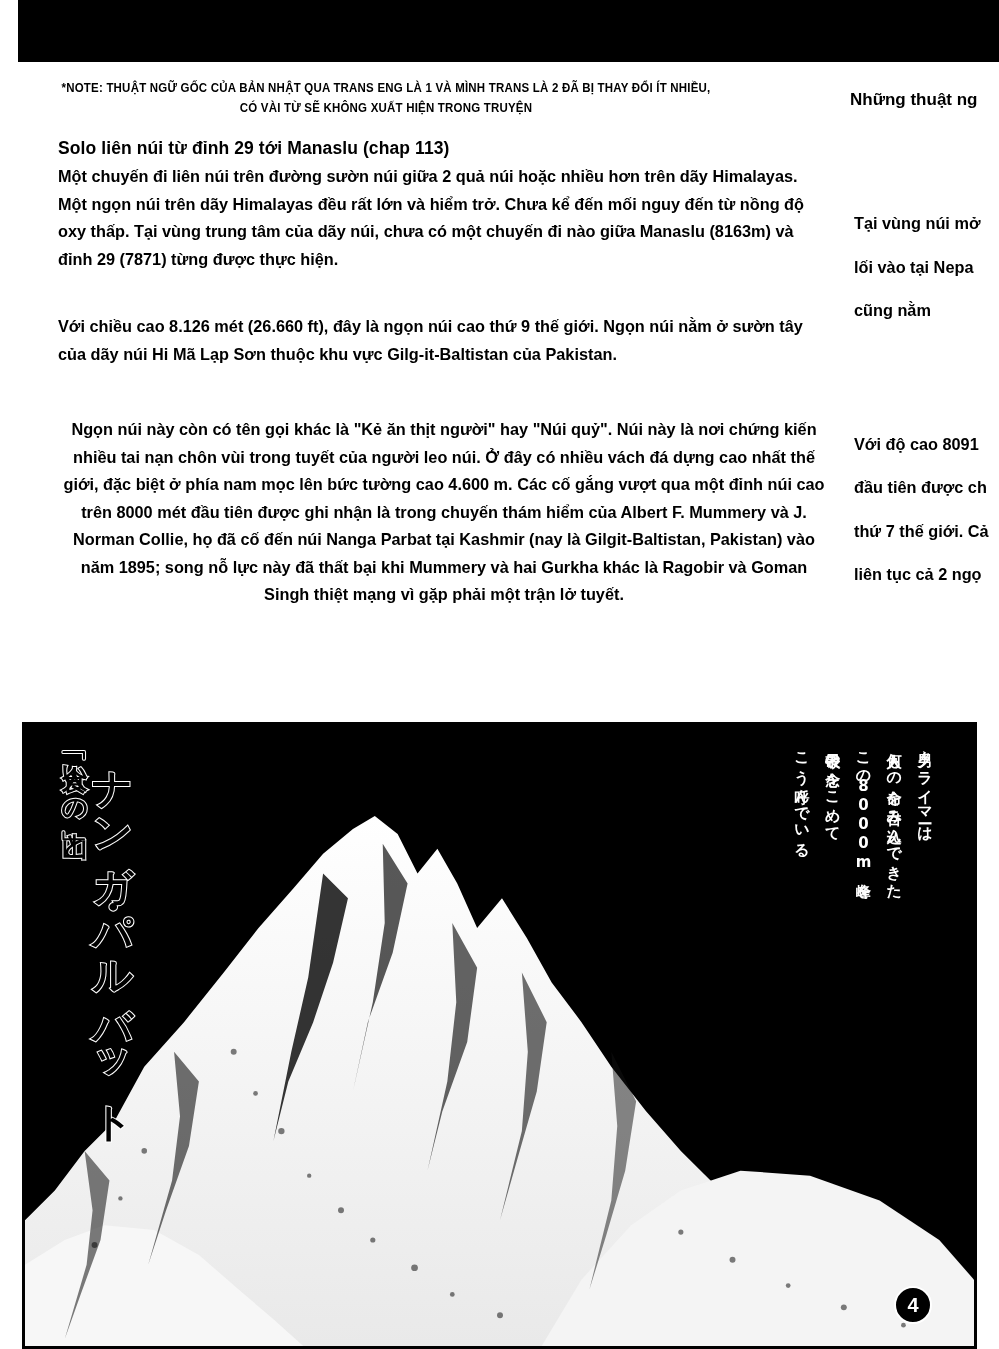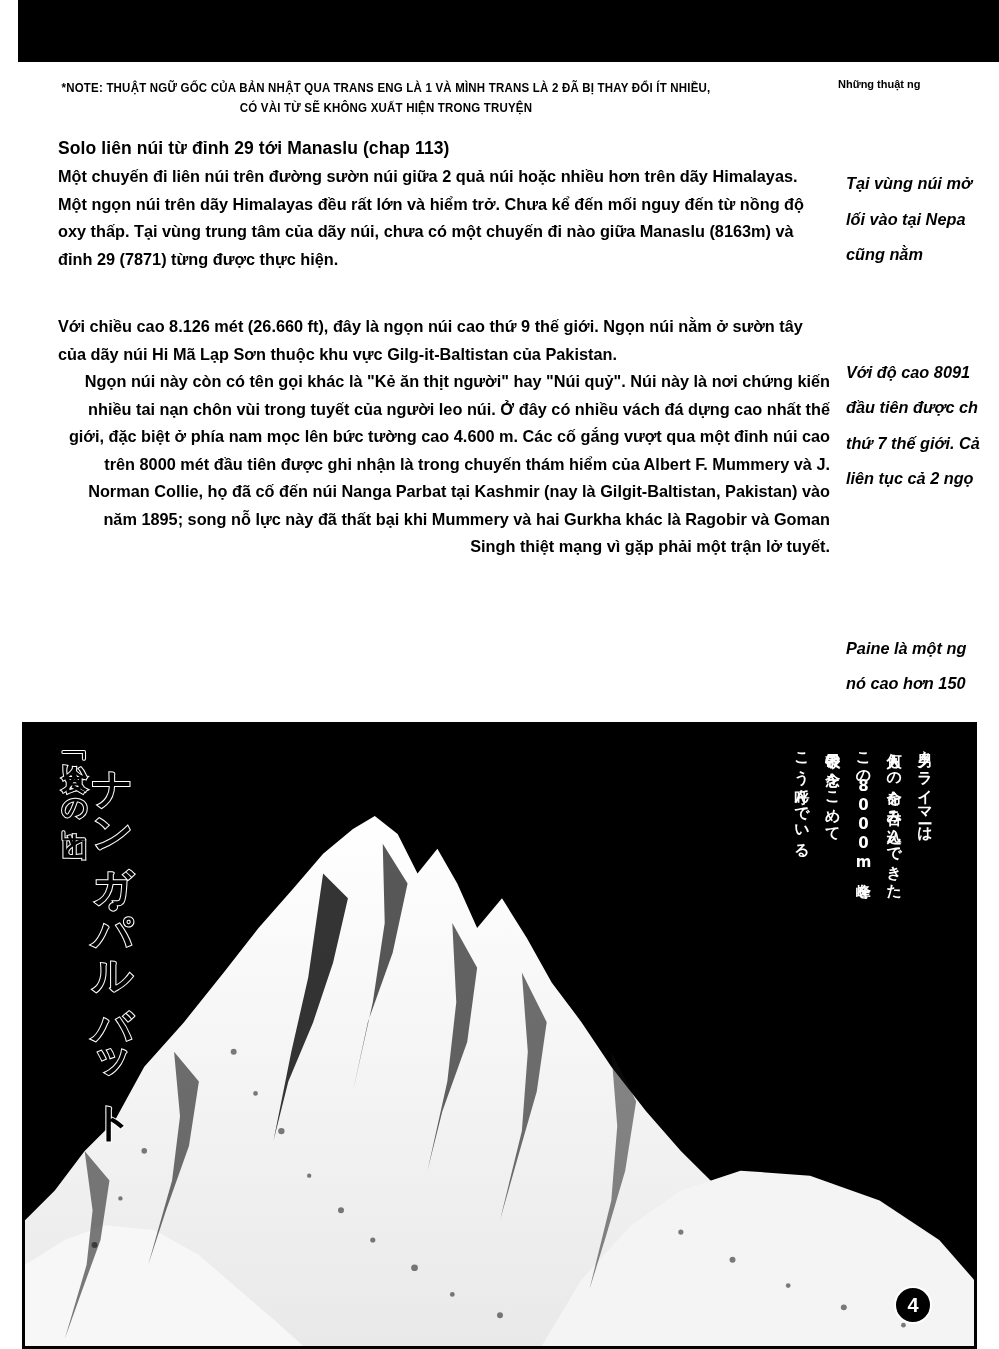--- a/index.html
+++ b/index.html
@@ -78,44 +78,44 @@
     font-size: 16.3px;
     line-height: 27.5px;
     text-align: left;
     font-weight: bold;
     letter-spacing: 0px;
   }
 
   .gap-lg { height: 40px; }
 
   p.body.justify {
-    text-align: right;
+    text-align: center;
+    margin-top: 48px;
   }
 
   
   .col-right {
     position: absolute;
     left: 838px;
     top: 78px;
     width: 161px;
     overflow: hidden;
   }
   .col-right .rtitle {
-    font-size: 11px;
+    font-size: 17px;
     font-weight: bold;
     white-space: nowrap;
-    margin: 0;
+    margin: 12px;
   }
   .col-right .rtext {
     font-size: 16.3px;
     line-height: 27.5px;
     font-weight: bold;
     white-space: nowrap;
-    margin: 8px;
-    font-style: italic;
+    margin: 16px;
   }
   .r-pad-1 { height: 72px; }
   .r-pad-2 { height: 74px; }
   .r-pad-3 { height: 126px; }
 
   
   .panel {
     position: absolute;
     left: 22px;
     top: 722px;

